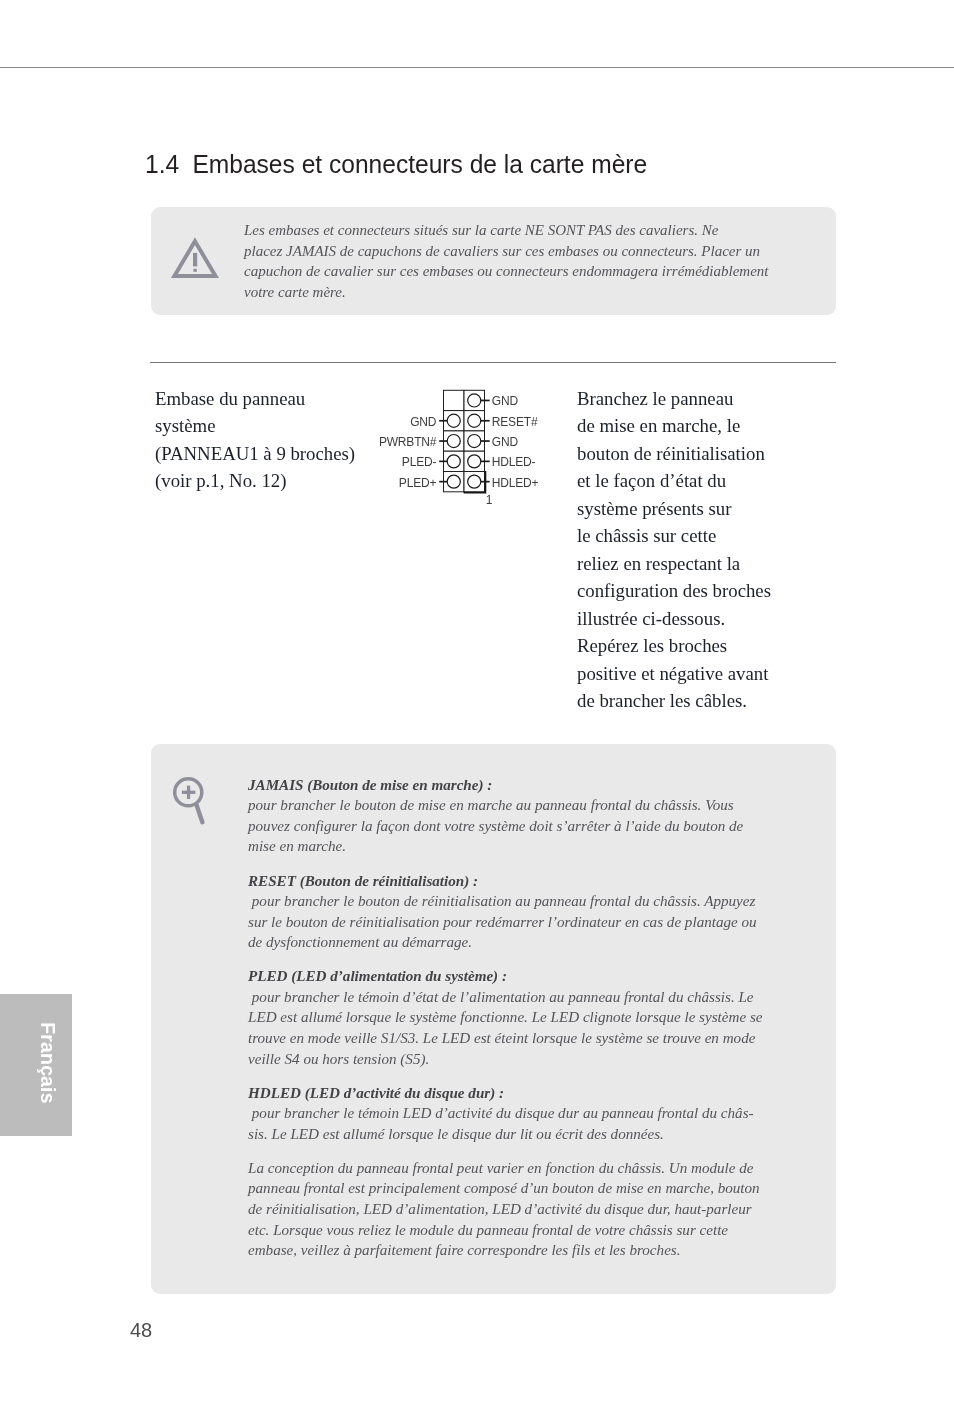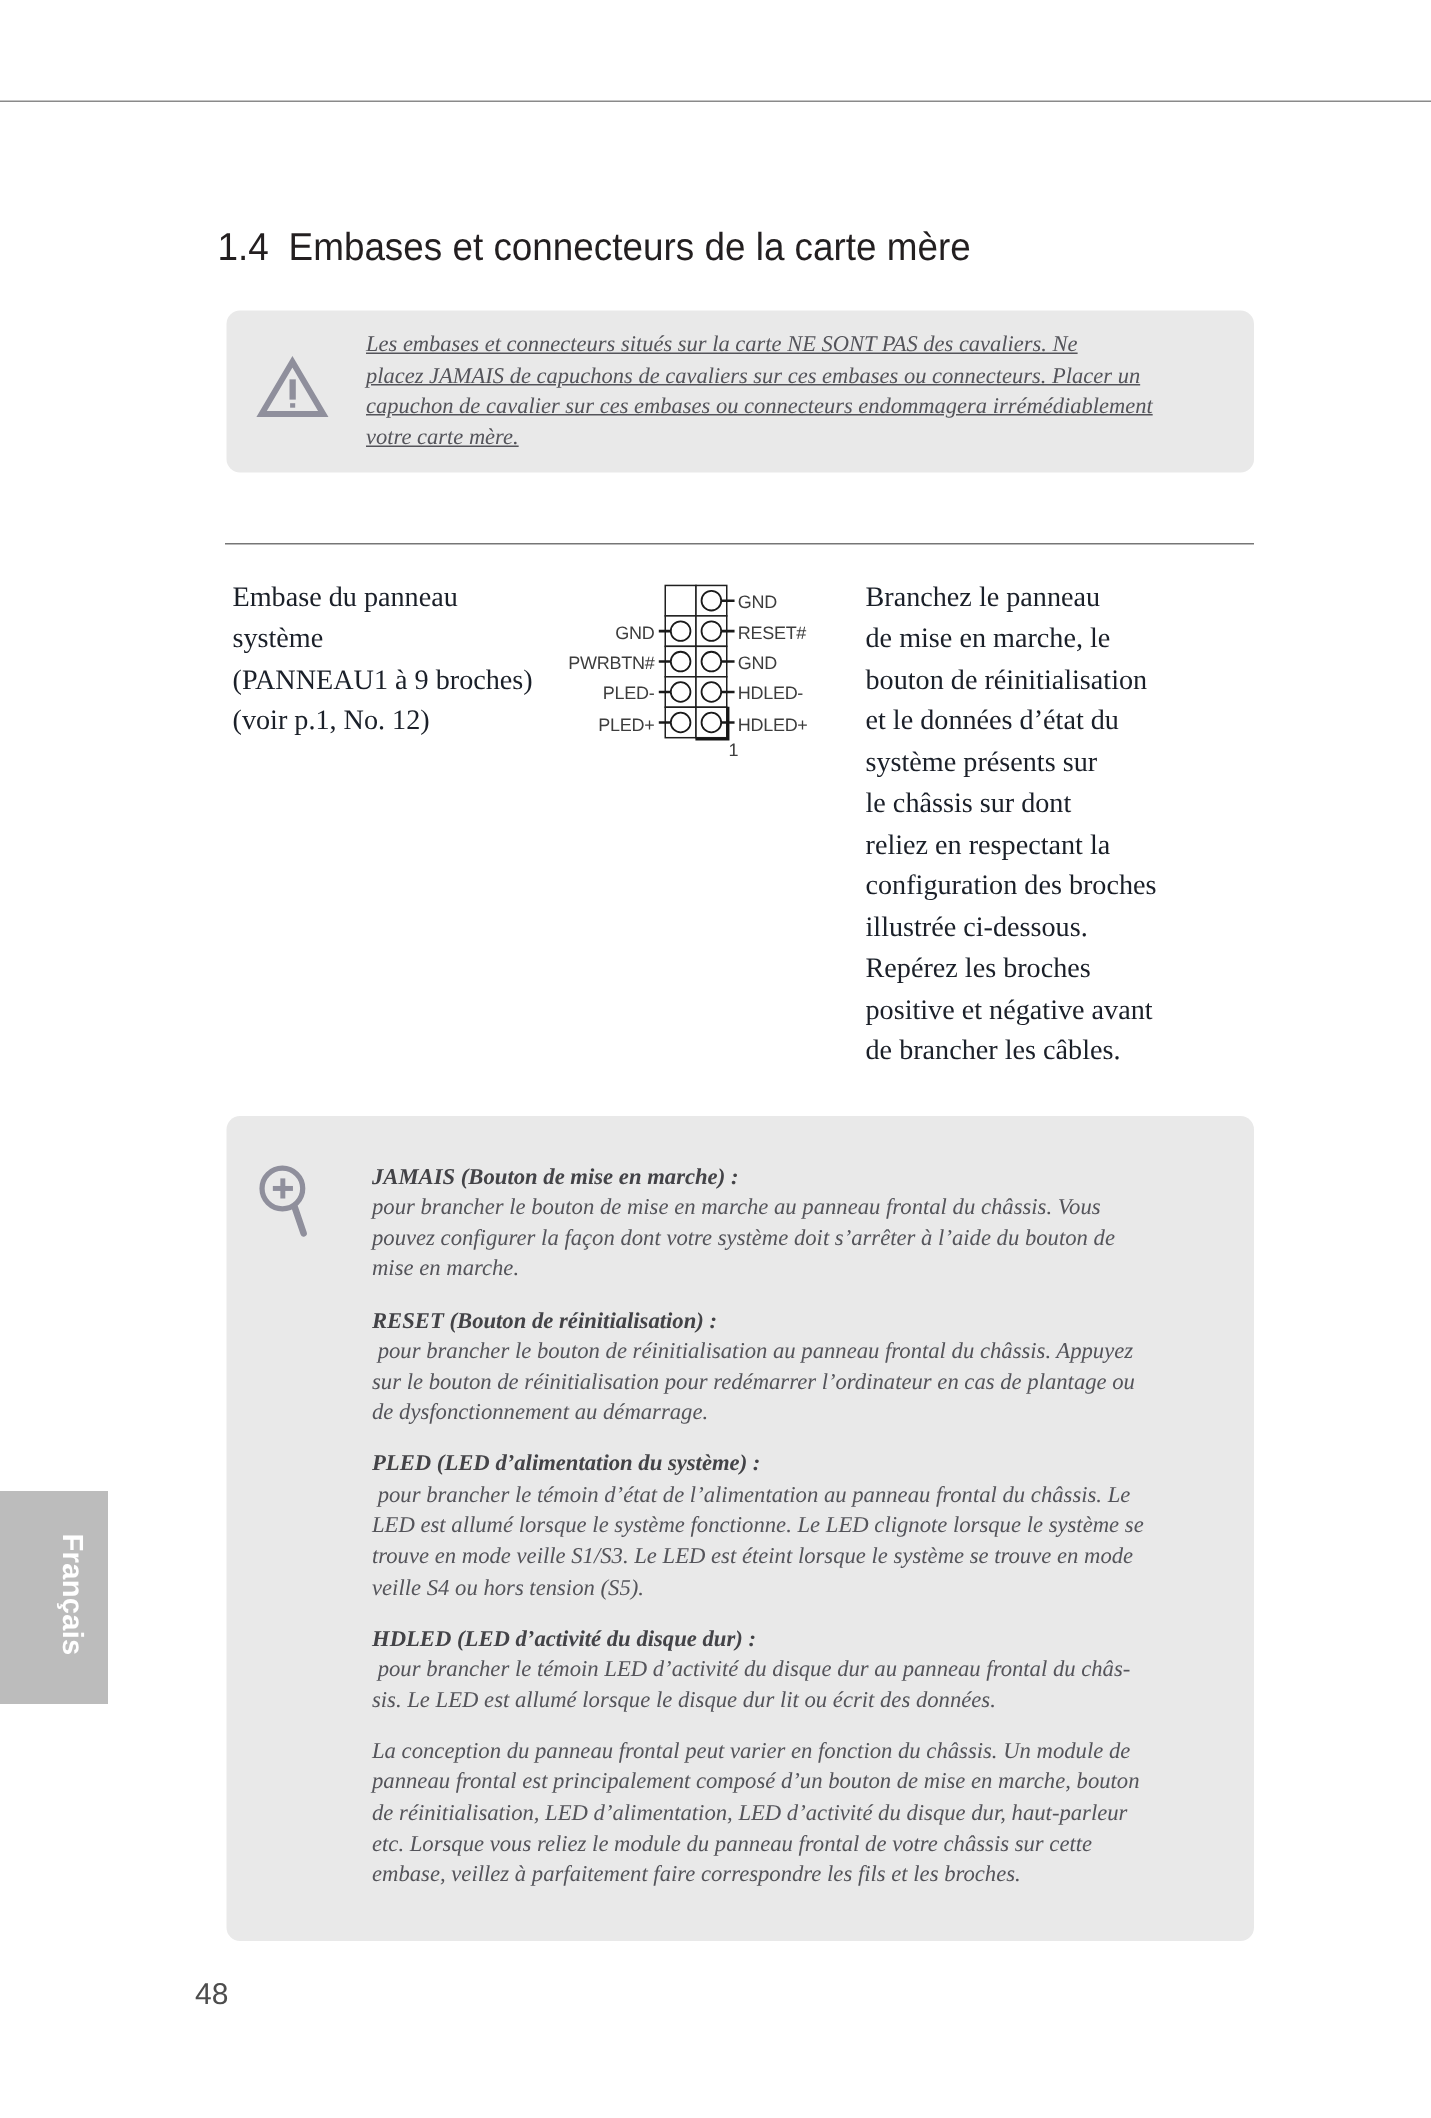--- a/index.html
+++ b/index.html
@@ -25,21 +25,21 @@
   #warn-box{left:151px;top:207px;width:685px;height:108px;}
   #info-box{left:151px;top:744px;width:685px;height:550px;}
 
   
   .warn-icon{position:absolute;left:168px;top:236px;width:54px;height:48px;}
   .mag-icon{position:absolute;left:168px;top:775px;width:48px;height:50px;}
 
   
   .box-text{position:absolute;font-family:"Liberation Serif", serif;font-style:italic;
     font-size:15.0px;line-height:20.7px;color:#54545a;}
-  .box-text div{white-space:nowrap;text-decoration:underline;}
+  .box-text div{white-space:nowrap;}
   #warn-text{left:244px;top:219.8px;}
 
   
   .col-desc{position:absolute;font-family:"Liberation Serif", serif;font-size:18.8px;
     line-height:27.45px;color:#1b2029;}
   .col-desc div{white-space:nowrap;}
   #left-desc{left:155px;top:385px;}
   #right-desc{left:577px;top:385px;}
 
   
@@ -92,23 +92,23 @@
   <div class="col-desc" id="left-desc">
     <div>Embase du panneau</div>
     <div>système</div>
     <div>(PANNEAU1 à 9 broches)</div>
     <div>(voir p.1, No. 12)</div>
   </div>
   <div class="col-desc" id="right-desc">
     <div>Branchez le panneau</div>
     <div>de mise en marche, le</div>
     <div>bouton de réinitialisation</div>
-    <div>et le données d’état du</div>
+    <div>et le façon d’état du</div>
     <div>système présents sur</div>
-    <div>le châssis sur dont</div>
+    <div>le châssis sur cette</div>
     <div>reliez en respectant la</div>
     <div>configuration des broches</div>
     <div>illustrée ci-dessous.</div>
     <div>Repérez les broches</div>
     <div>positive et négative avant</div>
     <div>de brancher les câbles.</div>
   </div>
 
   <div class="conn">
     <svg viewBox="0 0 200 120" width="200" height="120">

